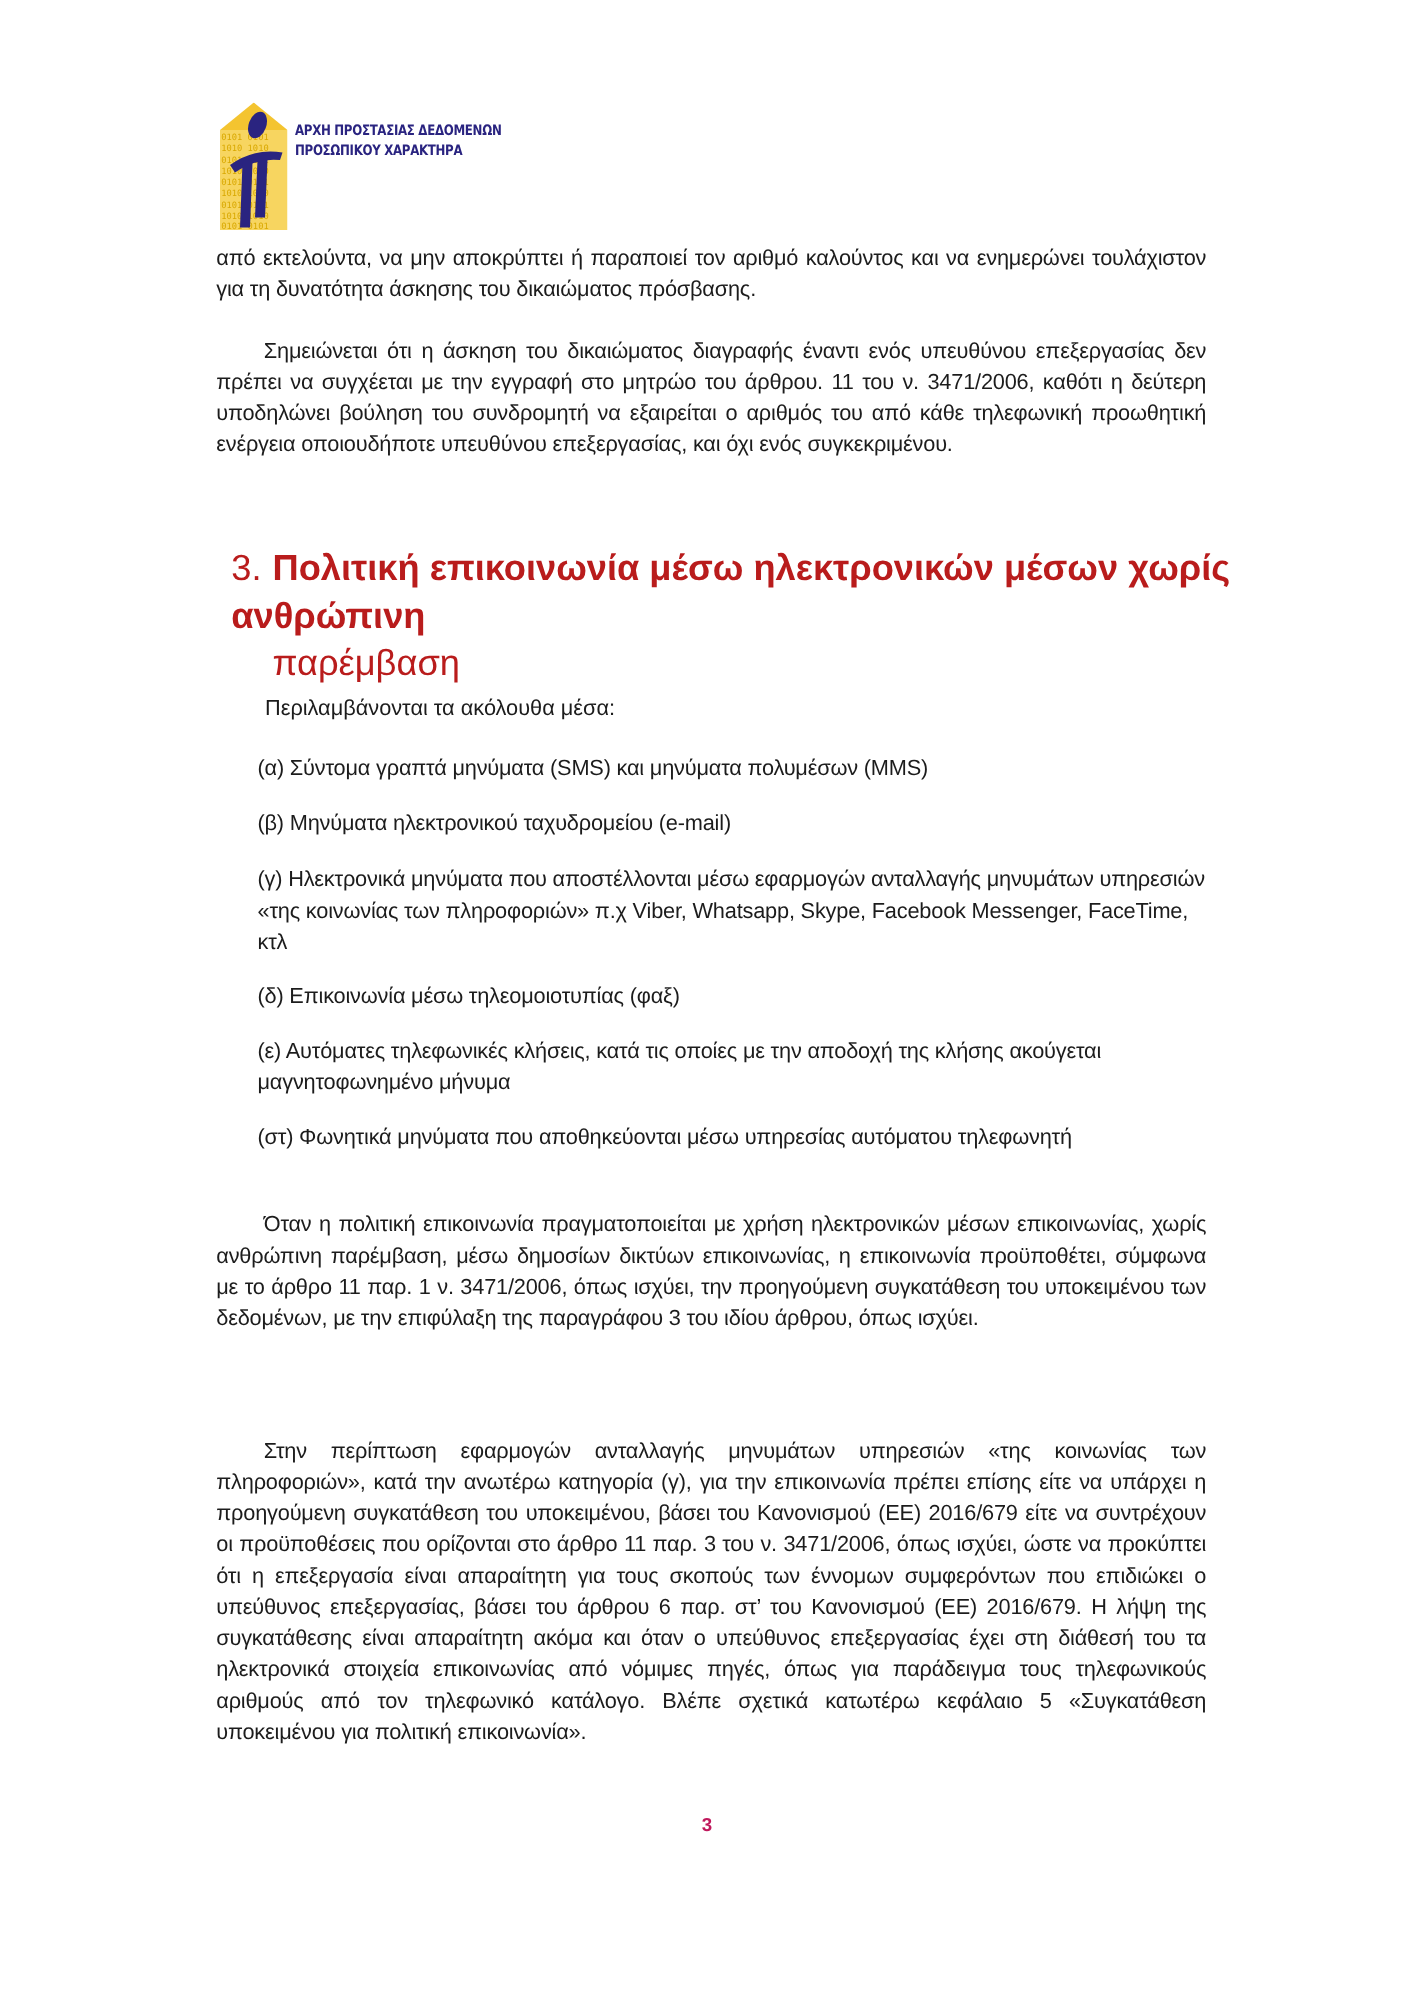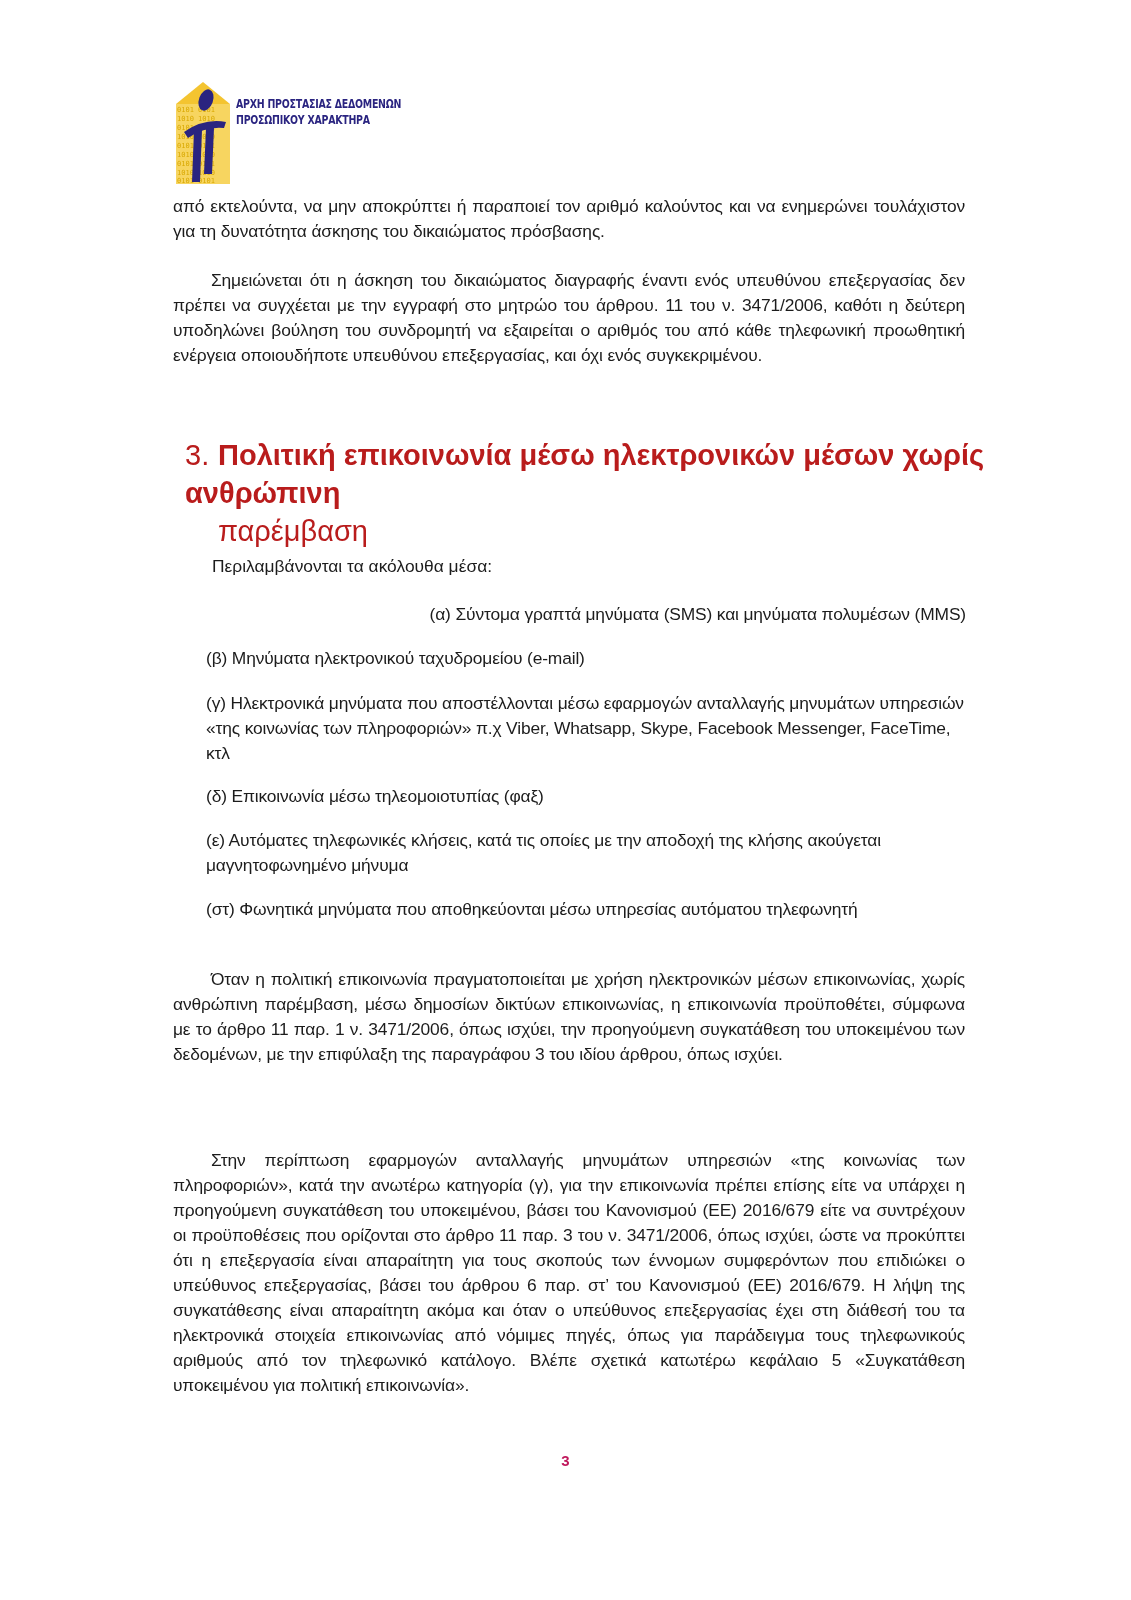--- a/index.html
+++ b/index.html
@@ -21,21 +21,21 @@
     .p1 { top: 194px; }
     .p2 { top: 268px; }
     .h3 { position: absolute; left: 173px; top: 436px; width: 800px; font-size: 29px; line-height: 38px;
           color: #b91c1c; margin-left: 12px; }
     .h3 .num { display: inline-block; width: 33px; font-weight: normal; }
     .h3 .title { font-weight: bold; }
     .h3 .line2 { padding-left: 33px; font-weight: normal; display: block; }
     .intro { position: absolute; left: 212px; top: 554px; font-size: 17.4px; line-height: 25px; text-align: right; }
     .list { position: absolute; left: 206px; width: 760px; font-size: 17.4px; line-height: 25px;
             letter-spacing: -0.15px; }
-    .li-a { top: 602px; text-align: right; }
+    .li-a { top: 602px; }
     .li-b { top: 646px; }
     .li-g { top: 691px; }
     .li-d { top: 784px; }
     .li-e { top: 828px; }
     .li-st { top: 897px; white-space: nowrap; }
     .p3 { top: 967px; }
     .p4 { top: 1148px; }
     .pagenum { position: absolute; left: 0; width: 1131px; top: 1452px; text-align: center;
                font-weight: bold; font-size: 15px; color: #c0185c; }
   </style>

